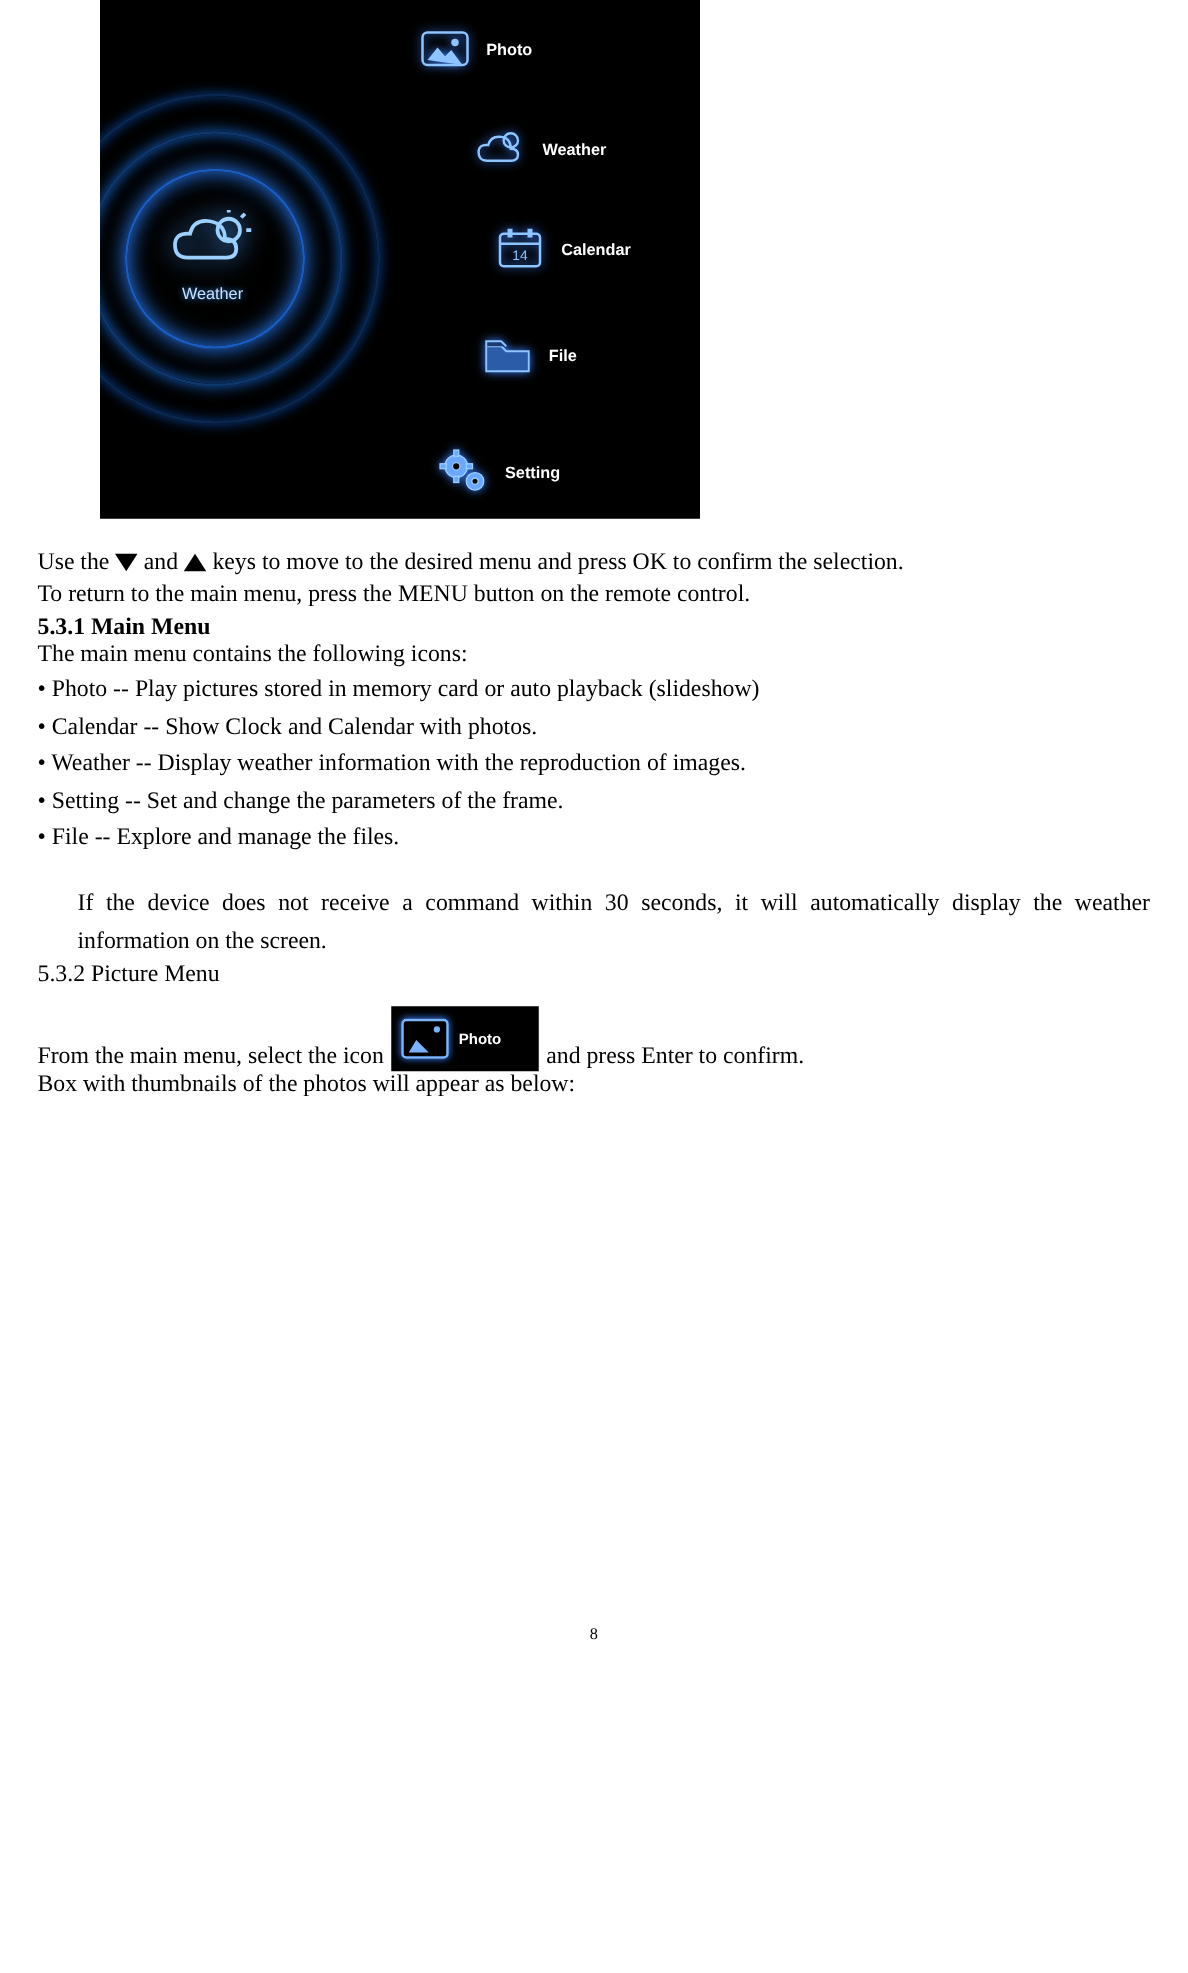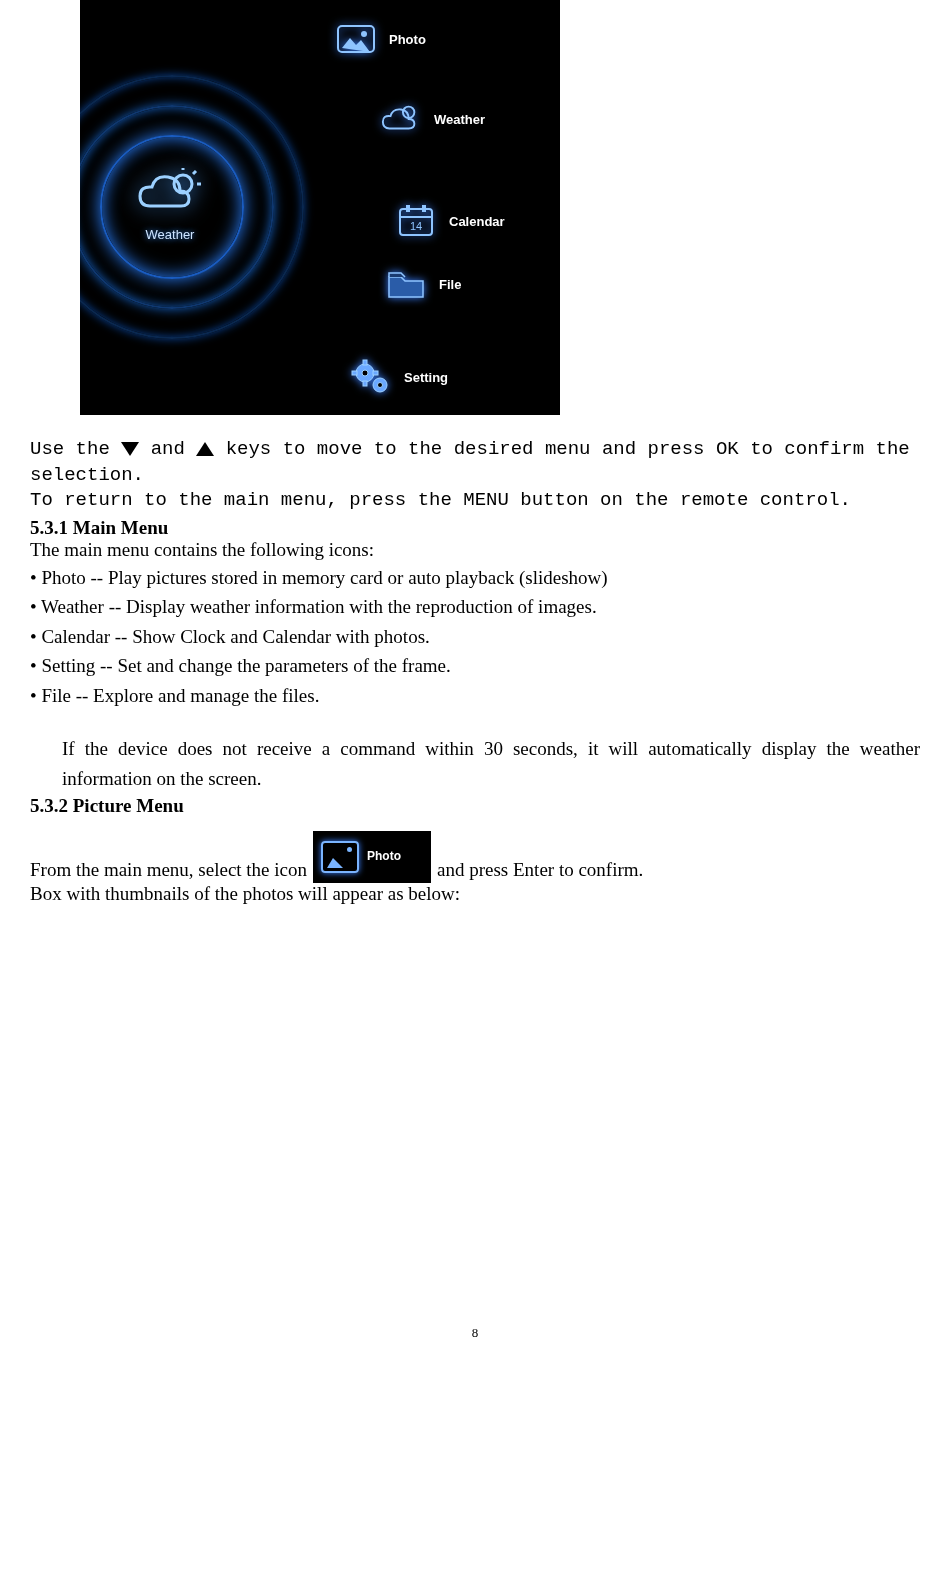--- a/index.html
+++ b/index.html
@@ -61,28 +61,27 @@
     filter: drop-shadow(0 0 4px #3a80ff);
   }
   .menu-item .mini-label {
     color: #fff;
     font-family: Arial, sans-serif;
     font-size: 13px;
     font-weight: bold;
   }
   .mi-photo   { left: 255px; top: 20px; }
   .mi-weather { left: 300px; top: 100px; }
-  .mi-calendar{ left: 315px; top: 202px; }
+  .mi-calendar{ left: 315px; top: 180px; }
   .mi-file    { left: 305px; top: 265px; }
   .mi-setting { left: 270px; top: 358px; }
 
   .instr {
     margin-top: 22px;
     line-height: 1.35;
-    font-family: Liberation Mono, monospace;
   }
   .inline-tri {
     display: inline-block;
     vertical-align: -2px;
   }
   .tri-down {
     width: 0; height: 0;
     border-left: 9px solid transparent;
     border-right: 9px solid transparent;
     border-top: 14px solid #000;
@@ -98,21 +97,21 @@
     margin-top: 3px;
   }
   .bullets { margin-top: 2px; }
   .bullets div { line-height: 1.55; }
   .timeout-note {
     margin-top: 24px;
     text-align: justify;
     line-height: 1.55;
     margin-left: 32px;
   }
-  .pic-menu-head { font-weight: bold; margin-top: 2px;}
+  .pic-menu-head { font-weight: normal; margin-top: 2px;}
   .photo-row {
     margin-top: 14px;
     display: flex;
     align-items: flex-end;
     flex-wrap: wrap;
     line-height: 1.3;
   }
   .photo-chip {
     width: 118px; height: 52px;
     background: #000;
@@ -245,22 +244,22 @@
     <span class="inline-tri tri-up"></span>
     <span> keys to move to the desired menu and press OK to confirm the selection.</span>
     <br>
     <span>To return to the main menu, press the MENU button on the remote control.</span>
   </div>
 
   <div class="sec-head">5.3.1 Main Menu</div>
   <div>The main menu contains the following icons:</div>
   <div class="bullets">
     <div>• Photo -- Play pictures stored in memory card or auto playback (slideshow)</div>
+    <div>• Calendar -- Show Clock and Calendar with photos.</div>
     <div>• Weather -- Display weather information with the reproduction of images.</div>
-    <div>• Calendar -- Show Clock and Calendar with photos.</div>
     <div>• Setting -- Set and change the parameters of the frame.</div>
     <div>• File -- Explore and manage the files.</div>
   </div>
   <div class="timeout-note">If the device does not receive a command within 30 seconds, it will automatically display the weather information on the screen.</div>
 
   <div class="pic-menu-head">5.3.2 Picture Menu</div>
 
   <div class="photo-row">
     <span>From the main menu, select the icon </span>
     <span class="photo-chip">

